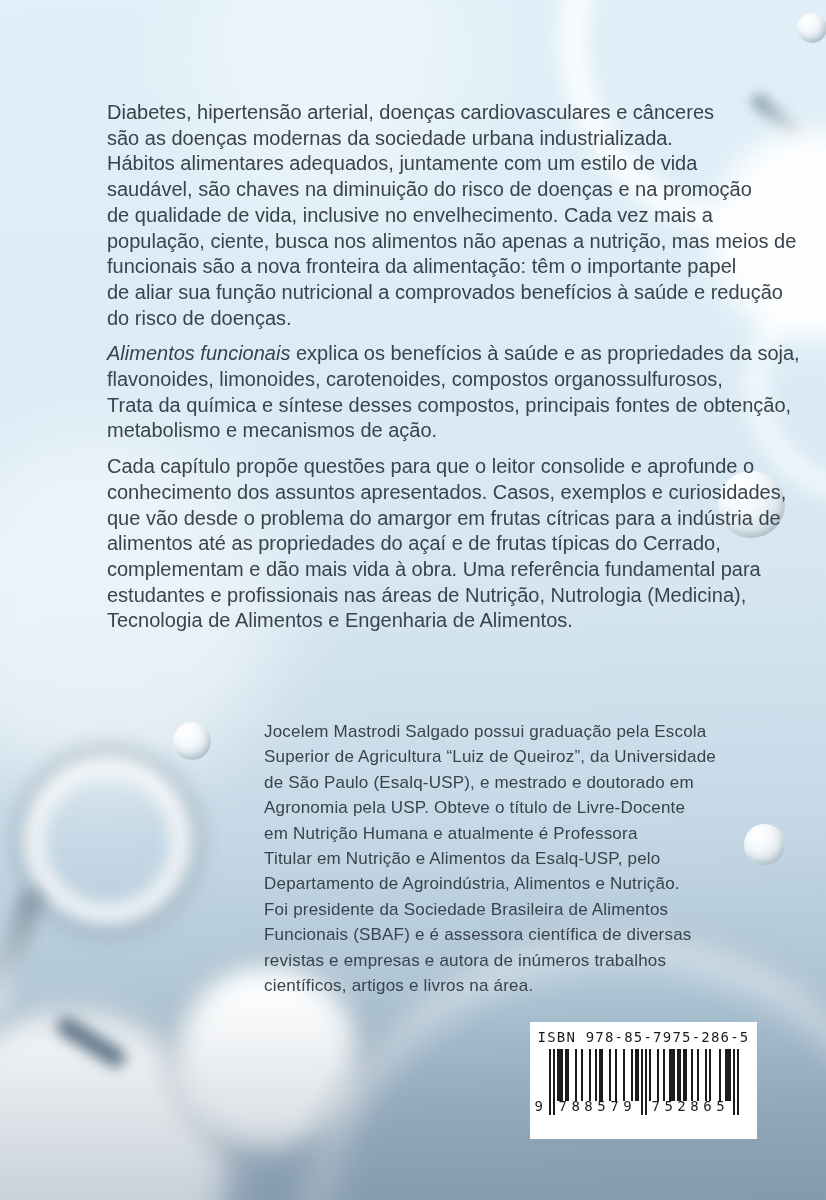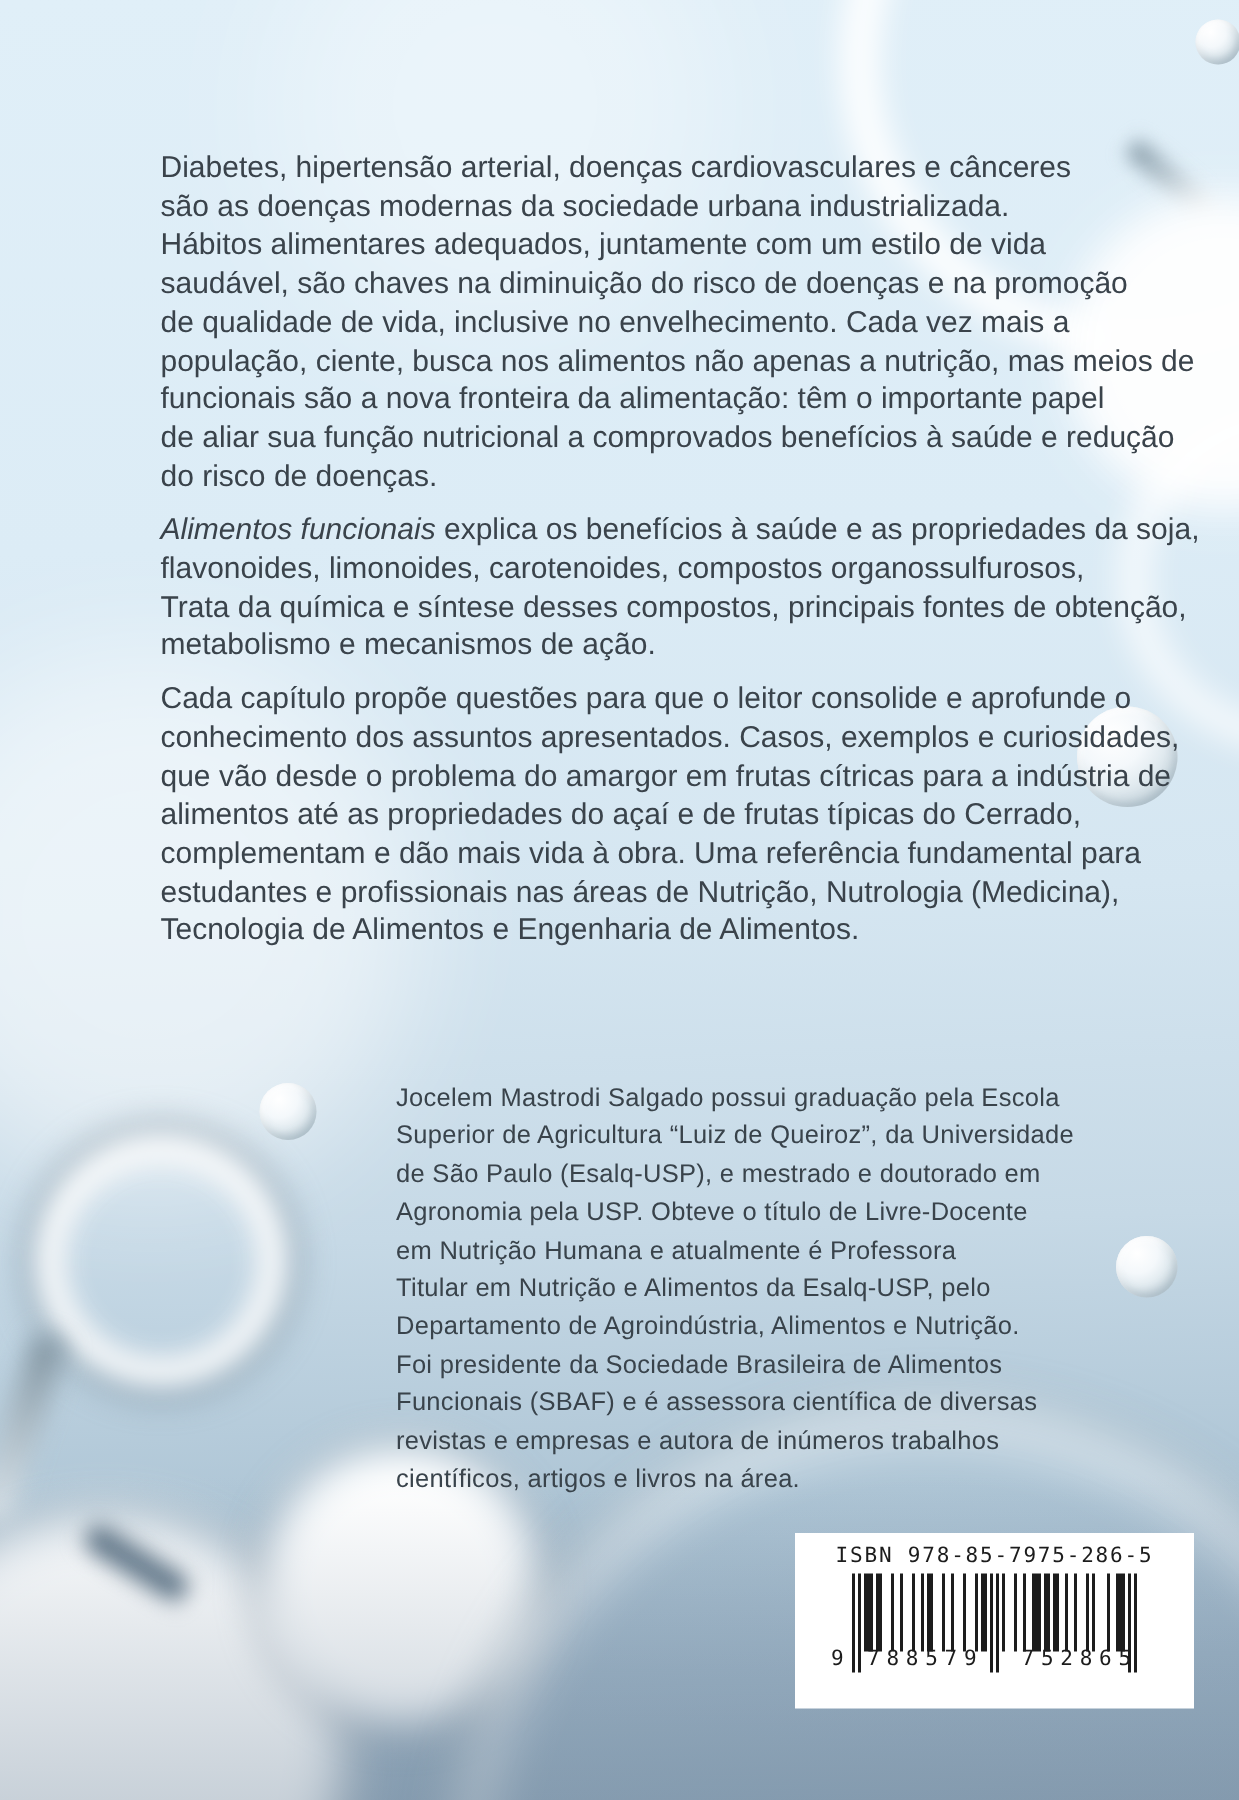--- a/index.html
+++ b/index.html
@@ -34,42 +34,42 @@
   }
   .para{margin:0 0 10px 0;}
   .bio{
     position:absolute;left:264px;top:719px;width:530px;
     font-size:17px;line-height:25.4px;letter-spacing:.2px;color:#39434b;
   }
   .bio strong{font-weight:normal;}
   .synopsis em{font-style:italic;}
   
   .isbn-box{
-    position:absolute;left:530px;top:1022px;width:266px;height:117px;
+    position:absolute;left:530px;top:1022px;width:227px;height:117px;
     background:#ffffff;z-index:3;
   }
   .isbn-label{
     margin-top:7px;text-align:center;
     font-family:"DejaVu Sans Mono", monospace;
     font-size:14px;letter-spacing:1.2px;color:#1c1c1c;
   }
   .barcode-wrap{position:relative;width:190px;margin:4px auto 0 auto;height:66px;}
   .bars{display:flex;align-items:flex-start;height:66px;}
   .module{width:2px;height:52px;}
   .module.bar{background:#1c1c1c;}
   .module.guard{height:66px;}
   .digits{
     position:absolute;left:0;right:0;bottom:0;height:17px;
     font-family:"DejaVu Sans Mono", monospace;
     font-size:14px;color:#1c1c1c;
   }
   .digits span{position:absolute;letter-spacing:4.5px;}
   .d-first{left:-14px;}
   .d-g1{left:10px;}
-  .d-g2{left:103px;margin-left:10px;}
+  .d-g2{left:103px;}
 </style>
 </head>
 <body>
 
 <div class="cover">
 
   <div class="bg">
 
     <div class="ring" style="left:560px;top:-160px;width:400px;height:400px;border:26px solid rgba(255,255,255,.92);filter:blur(10px);"></div>
     <div class="rod" style="left:745px;top:112px;width:72px;height:16px;transform:rotate(40deg);background:linear-gradient(90deg,#8ba0ad,#e8eff3);filter:blur(6px);"></div>

